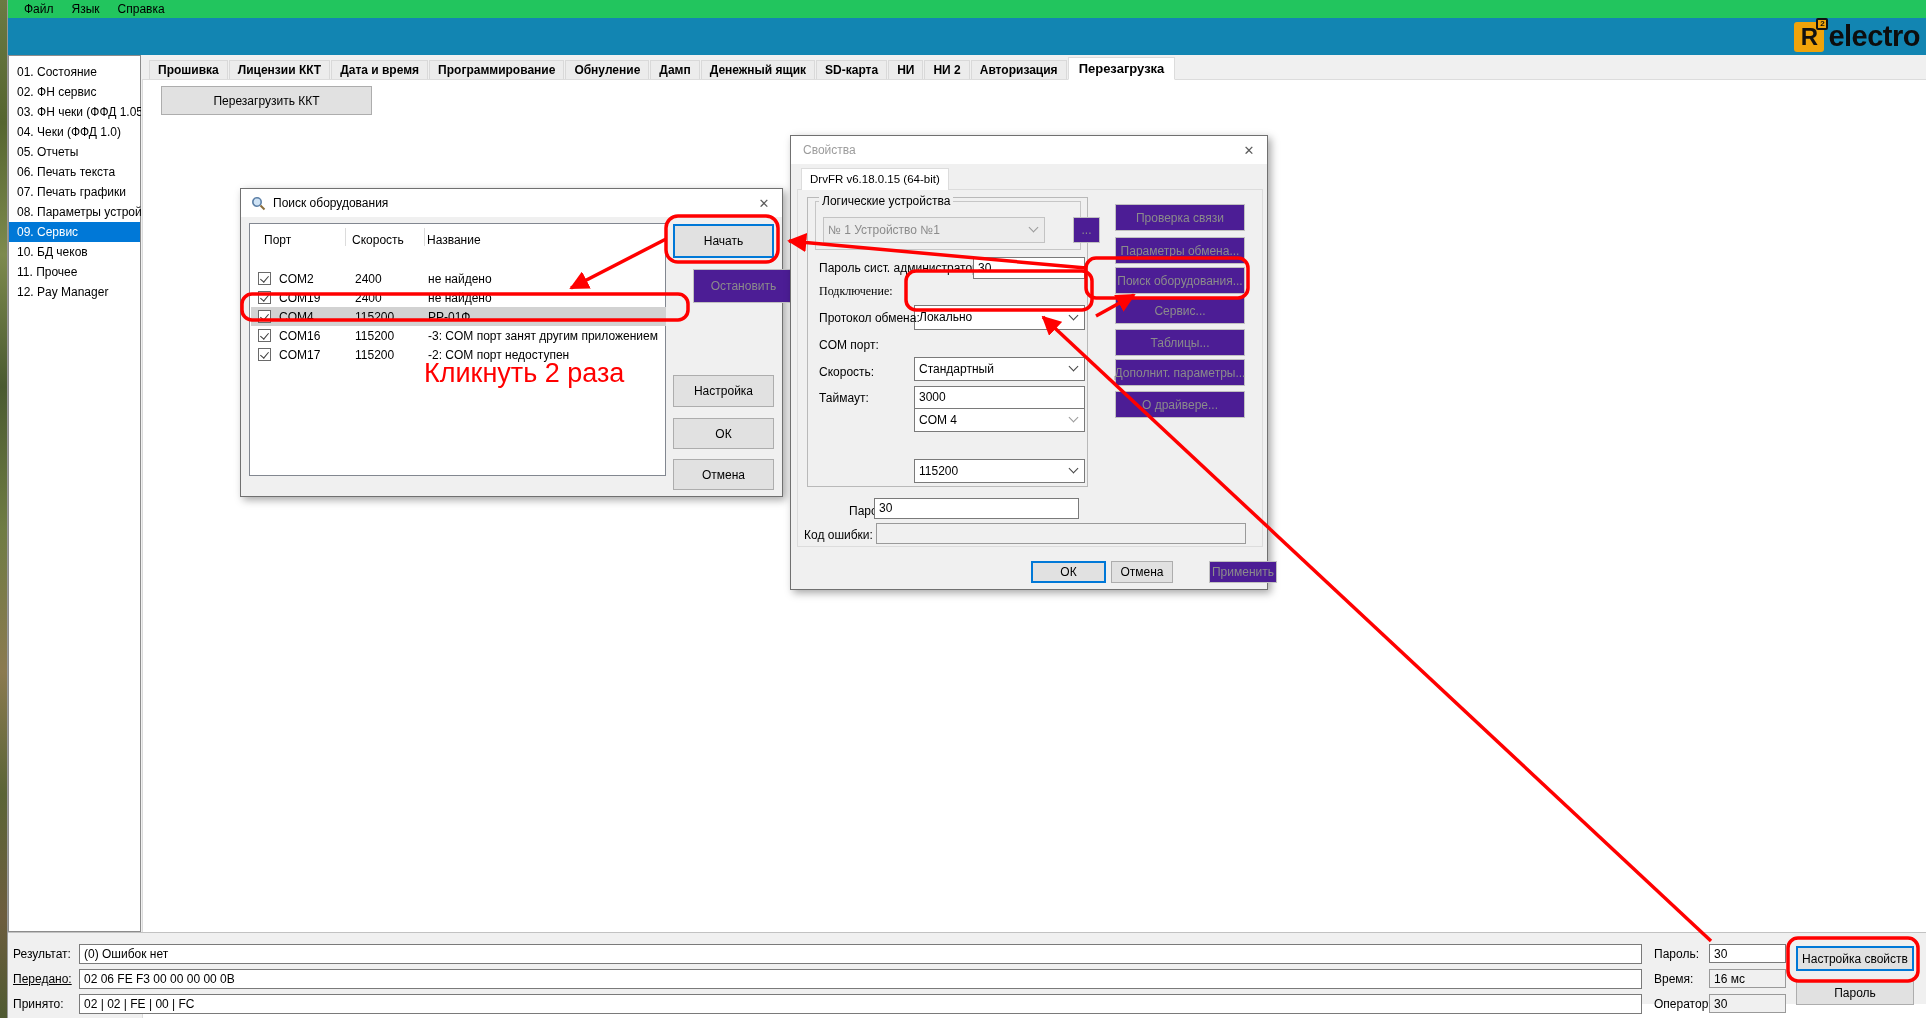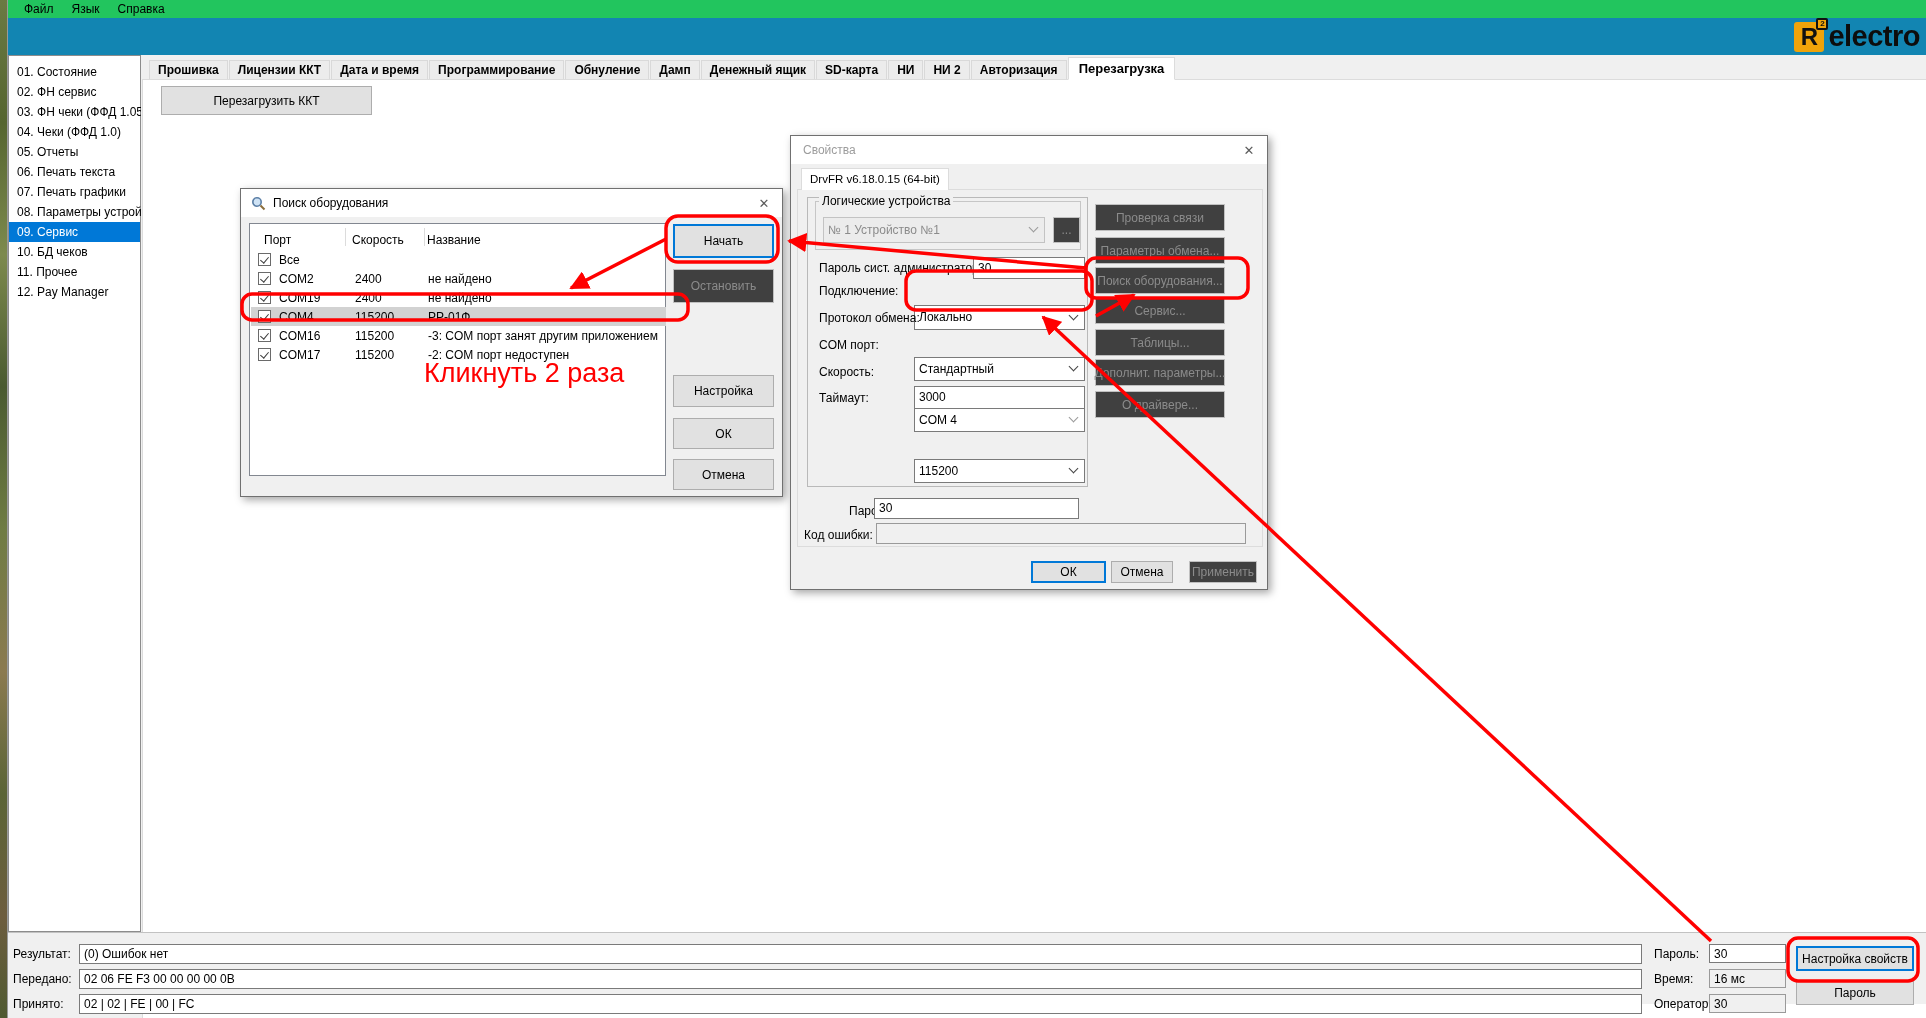--- a/index.html
+++ b/index.html
@@ -34,21 +34,21 @@
   
   .main-bg { position:absolute; left:133px; top:55px; width:1786px; height:877px; background:#f0f0f0; }
   .tabs { position:absolute; left:141px; top:60px; height:19px; display:flex; align-items:flex-end; z-index:2;font-weight:bold; }
   .tab { height:19px; line-height:18px; padding:0 8px; background:#ececec; border:1px solid #d9d9d9; border-bottom:none; margin-right:1px; white-space:nowrap; cursor:default; }
   .tab.active { height:23px; line-height:22px; font-size:13px; background:#fff; position:relative; top:1px; border:1px solid #dcdcdc; border-bottom:1px solid #fff; padding:0 10px; }
   .tabpage { position:absolute; left:134px; top:79px; width:1785px; height:943px; background:#fff; border:1px solid #dcdcdc; }
 
   
   .btn { background:#e1e1e1; border:1px solid #adadad; display:flex; align-items:center; justify-content:center; cursor:default; white-space:nowrap; }
   .btn.focus { border:2px solid #0078d7; }
-  .btn.dis { background:#404040; border-color:#c0c0c0; color:#8b8b8b; }
+  .btn.dis { background:#4c1d95; border-color:#c0c0c0; color:#8b8b8b;margin-left:20px; }
   .field { background:#fff; border:1px solid #7a7a7a; line-height:18px; padding:0 4px; white-space:nowrap; overflow:hidden; }
   .field.flat { background:#f0f0f0; border-color:#9a9a9a; }
   .combo { background:#fff; border:1px solid #7a7a7a; line-height:21px; padding:0 4px; position:relative; white-space:nowrap; }
   .combo.dis { background:#ececec; color:#8b8b8b; border-color:#c3c3c3; }
   .chev { position:absolute; right:7px; top:50%; width:7px; height:7px; margin-top:-6px;
     border-right:1.6px solid #444; border-bottom:1.6px solid #444; transform:rotate(45deg); }
   .chev.gray { border-color:#9a9a9a; }
   .xclose { width:20px; height:18px; display:flex; align-items:center; justify-content:center; color:#5c5c5c; font-size:13px; cursor:default; }
 
   
@@ -130,21 +130,21 @@
     <div class="tab">SD-карта</div>
     <div class="tab">НИ</div>
     <div class="tab">НИ 2</div>
     <div class="tab">Авторизация</div>
     <div class="tab active">Перезагрузка</div>
   </div>
 
   <div class="statusbar">
     <span class="flabel" style="left:5px; top:14px;">Результат:</span>
     <div class="field abs" style="left:71px; top:11px; width:1563px; height:20px;">(0) Ошибок нет</div>
-    <span class="flabel" style="left:5px; top:39px;">Передано:</span>
+    <span class="flabel" style="left:5px; top:39px;text-decoration:underline;">Передано:</span>
     <div class="field abs" style="left:71px; top:36px; width:1563px; height:20px;">02 06 FE F3 00 00 00 00 0B</div>
     <span class="flabel" style="left:5px; top:64px;">Принято:</span>
     <div class="field abs" style="left:71px; top:61px; width:1563px; height:20px;">02 | 02 | FE | 00 | FC</div>
 
     <span class="flabel" style="left:1646px; top:14px;">Пароль:</span>
     <div class="field abs" style="left:1701px; top:11px; width:77px; height:19px;">30</div>
     <span class="flabel" style="left:1646px; top:39px;">Время:</span>
     <div class="field flat abs" style="left:1701px; top:36px; width:77px; height:19px;">16 мс</div>
     <span class="flabel" style="left:1646px; top:64px;">Оператор:</span>
     <div class="field flat abs" style="left:1701px; top:61px; width:77px; height:19px;">30</div>
@@ -164,24 +164,20 @@
     <span class="xclose abs" style="right:8px; top:5px;">✕</span>
   </div>
 
   <div class="listbox" style="left:8px; top:34px; width:417px; height:253px;">
     <span class="cell" style="left:14px; top:9px;">Порт</span>
     <span class="cell" style="left:102px; top:9px;">Скорость</span>
     <span class="cell" style="left:177px; top:9px;">Название</span>
     <div class="col-div" style="left:95px;"></div>
     <div class="col-div" style="left:174px;"></div>
 
-    <div class="lrow" style="top:26px;">
-      <span class="cbx"></span>
-      <span class="cell" style="left:28px;">Все</span>
-    </div>
     <div class="lrow" style="top:45px;">
       <span class="cbx"></span>
       <span class="cell" style="left:28px;">COM2</span>
       <span class="cell" style="left:104px;">2400</span>
       <span class="cell" style="left:177px;">не найдено</span>
     </div>
     <div class="lrow" style="top:64px;">
       <span class="cbx"></span>
       <span class="cell" style="left:28px;">COM19</span>
       <span class="cell" style="left:104px;">2400</span>
@@ -228,21 +224,21 @@
   <div class="frame" style="left:24px; top:65px; width:266px; height:49px; border-color:#c6c6c6;"></div>
   <div class="combo dis abs" style="left:32px; top:81px; width:222px; height:26px; line-height:24px;">
     <span>№ 1 Устройство №1</span>
     <span class="chev gray"></span>
   </div>
   <div class="btn dis abs" style="left:262px; top:81px; width:27px; height:26px;">...</div>
 
   <span class="flabel" style="left:28px; top:125px;">Пароль сист. администратора:</span>
   <div class="field abs" style="left:182px; top:121px; width:112px; height:22px; line-height:20px;">30</div>
 
-  <span class="flabel" style="left:28px; top:148px;">Подключение:</span>
+  <span class="flabel" style="left:28px; top:148px;font-family:Liberation Serif, serif;">Подключение:</span>
   <div class="combo abs" style="left:123px; top:143px; width:171px; height:25px; line-height:23px;">
     <span>Локально</span>
     <span class="chev"></span>
   </div>
 
   <span class="flabel" style="left:28px; top:175px;">Протокол обмена:</span>
   <div class="combo abs" style="left:123px; top:170px; width:171px; height:24px; line-height:22px;">
     <span>Стандартный</span>
     <span class="chev"></span>
   </div>

